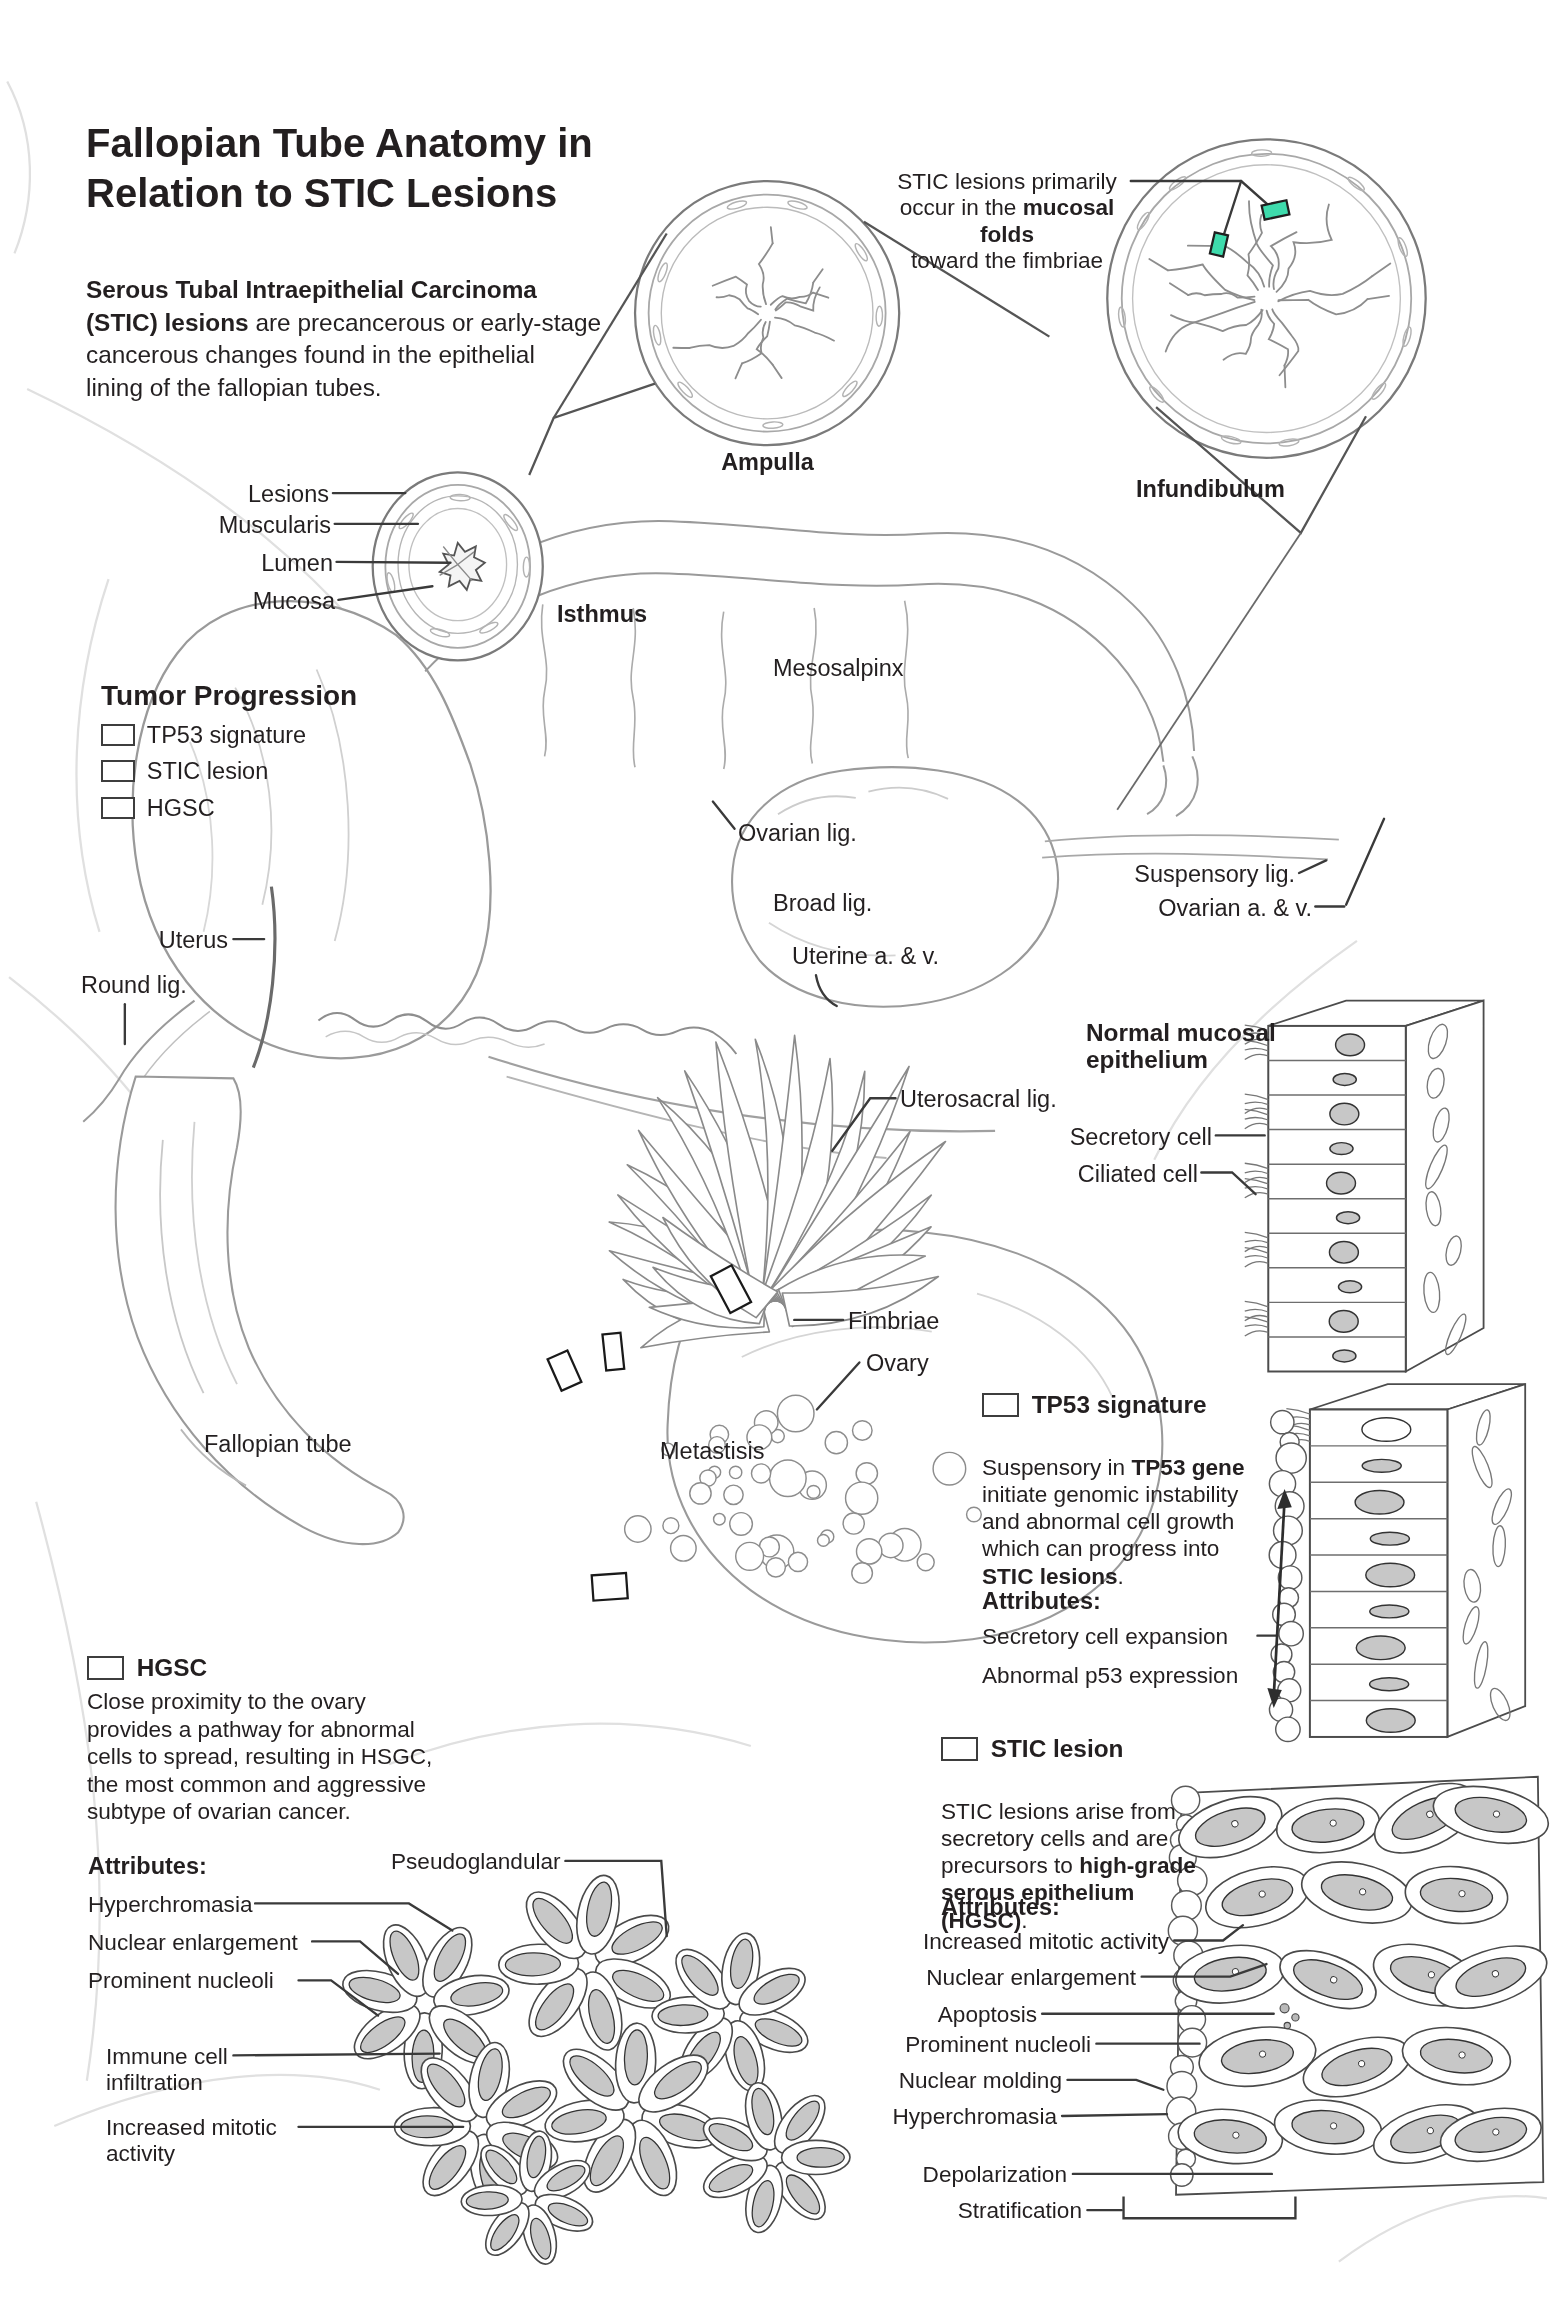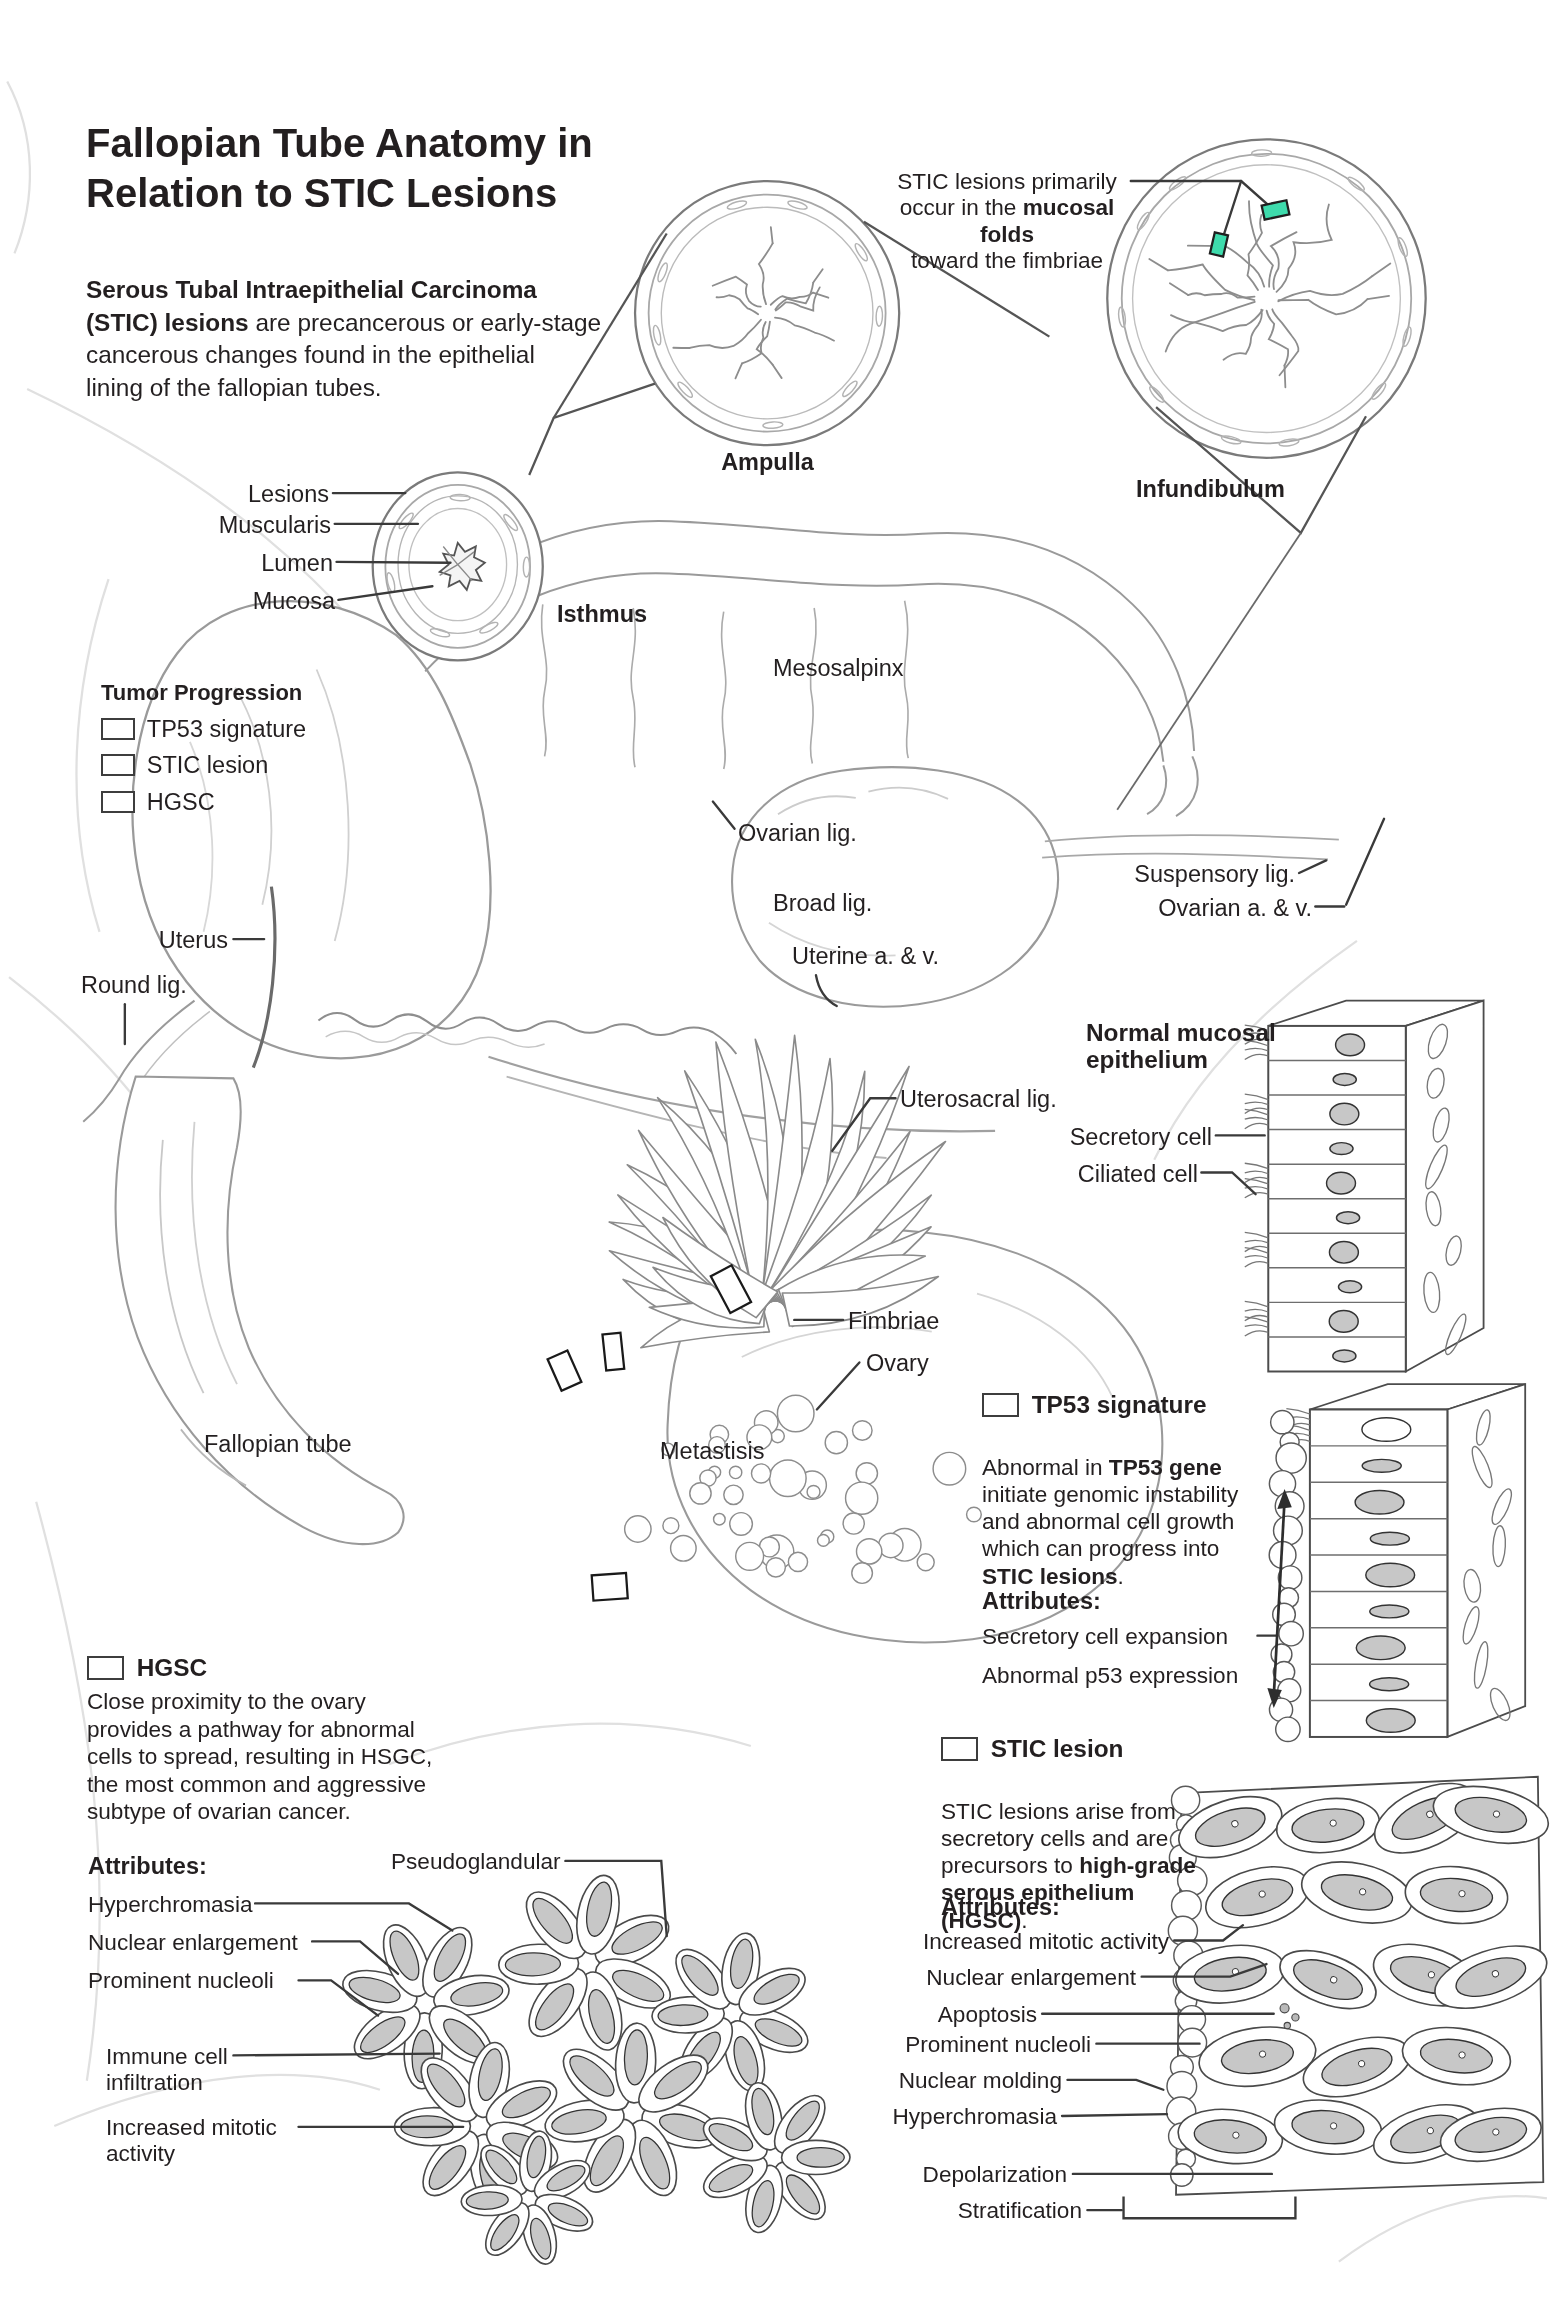--- a/index.html
+++ b/index.html
@@ -800,21 +800,21 @@
 <div class="abs lbl r" style="right:1234px;top:512px;width:199px">Muscularis</div>
 <div class="abs lbl r" style="right:1232px;top:550px;width:199px">Lumen</div>
 <div class="abs lbl r" style="right:1230px;top:588px;width:199px">Mucosa</div>
 
 <div class="abs lbl b c" style="left:677px;top:449px;width:181px">Ampulla</div>
 <div class="abs lbl b" style="left:1136px;top:476px">Infundibulum</div>
 <div class="abs lbl b" style="left:557px;top:601px">Isthmus</div>
 <div class="abs lbl" style="left:773px;top:655px">Mesosalpinx</div>
 
 <div class="abs" style="left:101px;top:680px">
-  <div class="sechead" style="font-size:22px">Tumor Progression</div>
+  <div class="sechead" style="font-size:28px">Tumor Progression</div>
   <div class="legend-item">
     <span class="chk"></span>
     <span class="lbl">TP53 signature</span>
   </div>
   <div class="legend-item">
     <span class="chk"></span>
     <span class="lbl">STIC lesion</span>
   </div>
   <div class="legend-item">
     <span class="chk"></span>
@@ -839,21 +839,21 @@
 <div class="abs lbl" style="left:848px;top:1308px">Fimbriae</div>
 <div class="abs lbl" style="left:866px;top:1350px">Ovary</div>
 <div class="abs lbl" style="left:204px;top:1431px">Fallopian tube</div>
 <div class="abs lbl" style="left:660px;top:1438px">Metastisis</div>
 
 <div class="abs hdrrow" style="left:982px;top:1391px">
   <span class="chk" style="width:33px;height:20px"></span>
   <span class="htxt">TP53 signature</span>
 </div>
 <div class="abs body25 pre" style="left:982px;top:1427px;width:271px">
-  <span>Abnormal in </span><b>TP53 gene</b><span>
+  <span>Suspensory in </span><b>TP53 gene</b><span>
 initiate genomic instability
 and abnormal cell growth
 which can progress into
 </span><b>STIC lesions</b><span>.</span>
 </div>
 <div class="abs sechead" style="left:982px;top:1588px">Attributes:</div>
 <div class="abs lbl-s" style="left:982px;top:1624px">Secretory cell expansion</div>
 <div class="abs lbl-s" style="left:982px;top:1663px">Abnormal p53 expression</div>
 
 <div class="abs hdrrow" style="left:941px;top:1735px">

